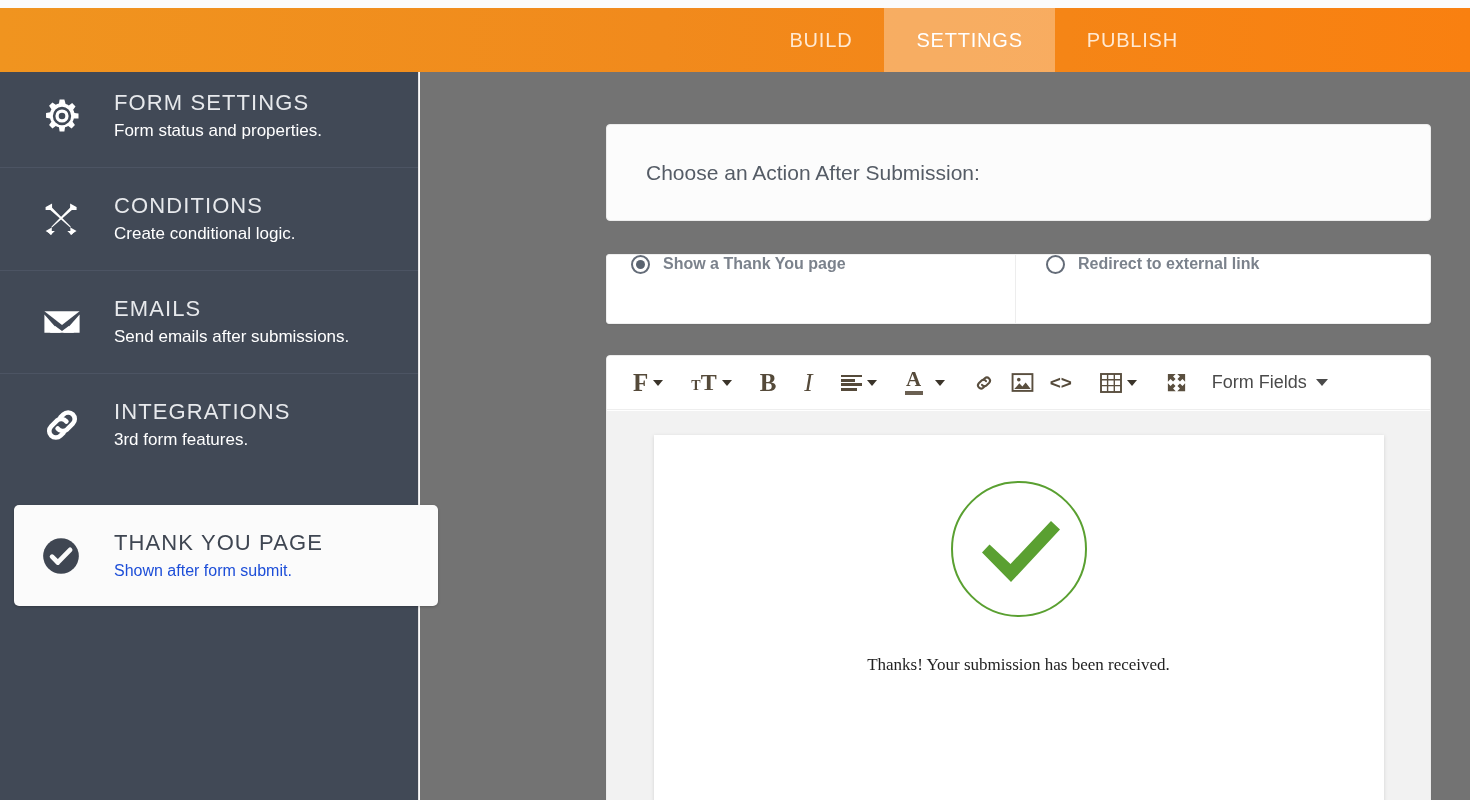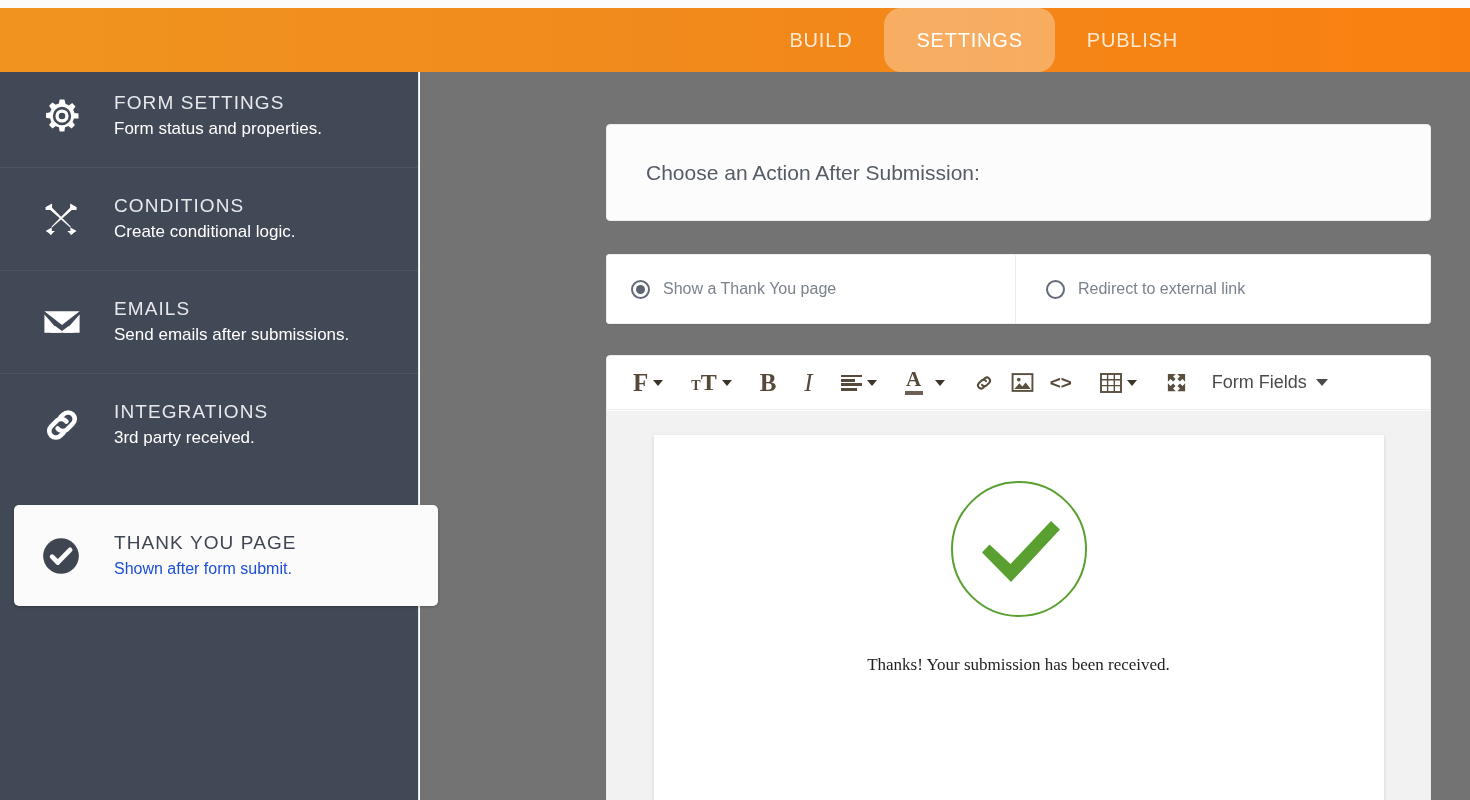--- a/index.html
+++ b/index.html
@@ -41,21 +41,20 @@
     font-size: 20px;
     letter-spacing: 0.8px;
     font-weight: 400;
     cursor: pointer;
     user-select: none;
     height: 64px;
   }
   .topnav-item.active {
     background: rgba(255,255,255,0.32);
     color: #ffffff;
-    border-radius: 17px;
   }
 
   
   .sidebar {
     position: absolute;
     top: 64px; left: 0;
     width: 419px;
     height: 736px;
     background: #414956;
     border-right: 1px solid #e3e3e3;
@@ -80,21 +79,21 @@
   .side-icon {
     width: 56px;
     min-width: 56px;
     display: flex;
     align-items: center;
     justify-content: flex-start;
     color: #ffffff;
   }
   .side-text { padding-left: 18px; }
   .side-title {
-    font-size: 19px;
+    font-size: 22px;
     letter-spacing: 1.1px;
     color: #e7e9ec;
     font-weight: 400;
     line-height: 1.25;
     text-transform: uppercase;
   }
   .side-sub {
     font-size: 17px;
     color: #ffffff;
     font-weight: normal;
@@ -152,24 +151,25 @@
     width: 825px; height: 70px;
     background: #ffffff;
     border: 1px solid #efefef;
     border-radius: 3px;
     box-shadow: 0 1px 2px rgba(0,0,0,0.06);
     display: flex;
   }
   .radio-cell {
     flex: 1;
     display: flex;
-    align-items: center;
+    align-items: flex-start;
     padding-left: 24px;
     cursor: pointer;
     user-select: none;
+    font-weight: bold;
   }
   .radio-cell + .radio-cell { border-left: 1px solid #ededed; padding-left: 30px; }
   .radio-mark {
     width: 19px; height: 19px;
     min-width: 19px;
     border-radius: 50%;
     border: 2px solid #646c78;
     background: #ffffff;
     position: relative;
     margin-right: 13px;
@@ -366,21 +366,21 @@
 
     <div class="side-item">
       <div class="side-icon">
         <svg width="44" height="44" viewBox="0 0 24 24" fill="none" stroke="currentColor" stroke-width="2.5" stroke-linecap="round" aria-hidden="true">
           <path d="M9.6 13.9a3.6 3.6 0 0 0 5.3.4l3-3a3.6 3.6 0 0 0-5.1-5.1l-1.7 1.7"></path>
           <path d="M14.4 10.1a3.6 3.6 0 0 0-5.3-.4l-3 3a3.6 3.6 0 0 0 5.1 5.1l1.7-1.7"></path>
         </svg>
       </div>
       <div class="side-text">
         <div class="side-title">INTEGRATIONS</div>
-        <div class="side-sub">3rd party received.</div>
+        <div class="side-sub">3rd form features.</div>
       </div>
     </div>
 
     <div class="side-item active">
       <div class="side-icon">
         <svg width="42" height="42" viewBox="0 0 24 24" aria-hidden="true">
           <circle cx="12" cy="12" r="10.2" fill="currentColor"></circle>
           <path d="M6.9 12.4l3.3 3.3 7-7.2" fill="none" stroke="#fbfbfb" stroke-width="2.7" stroke-linecap="round" stroke-linejoin="round"></path>
         </svg>
       </div>

